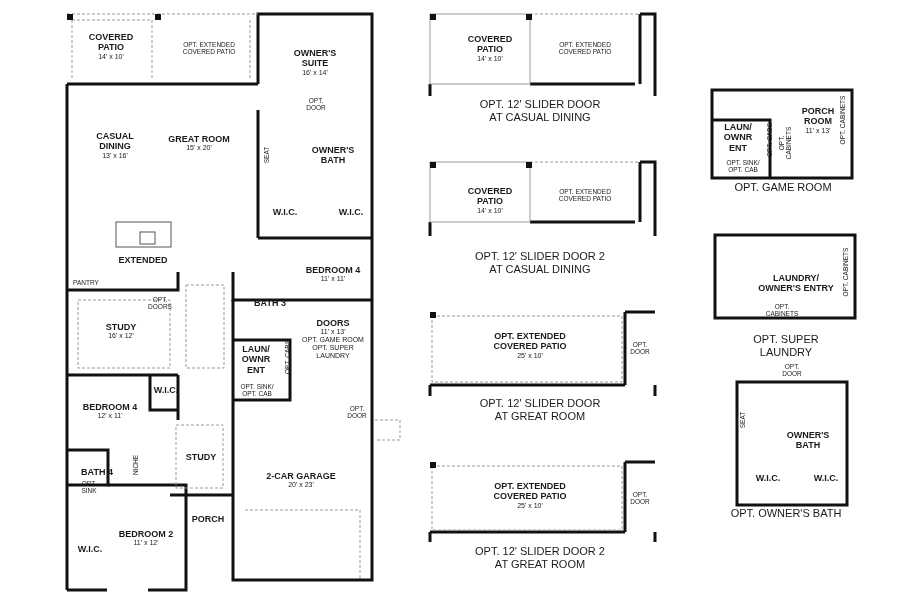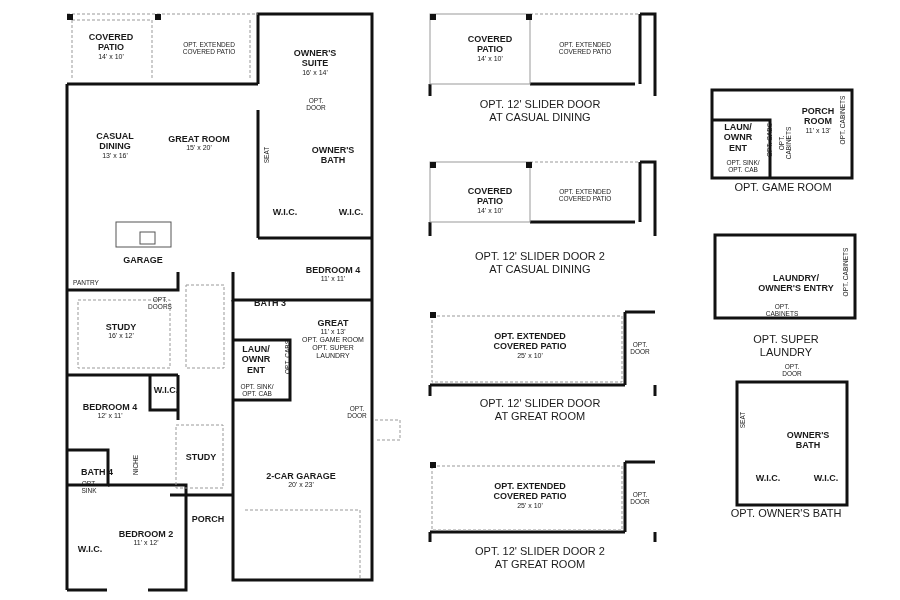--- a/index.html
+++ b/index.html
@@ -85,34 +85,34 @@
 <div class="lbl opt" style="left:316px;top:104px">OPT.
 DOOR</div>
 <div class="lbl rb" style="left:115px;top:145px"><span>CASUAL
 DINING</span><span class="rs">13' x 16'</span></div>
 <div class="lbl rb" style="left:199px;top:143px"><span>GREAT ROOM</span><span class="rs">15' x 20'</span></div>
 <div class="lbl opt" style="left:267px;top:155px;transform:translate(-50%,-50%) rotate(-90deg)">SEAT</div>
 <div class="lbl rb" style="left:333px;top:155px">OWNER'S
 BATH</div>
 <div class="lbl rb" style="left:285px;top:212px">W.I.C.</div>
 <div class="lbl rb" style="left:351px;top:212px">W.I.C.</div>
-<div class="lbl rb" style="left:143px;top:260px">GARAGE</div>
+<div class="lbl rb" style="left:143px;top:260px">EXTENDED</div>
 <div class="lbl opt" style="left:86px;top:283px">PANTRY</div>
 <div class="lbl rb" style="left:333px;top:274px"><span>BEDROOM 4</span><span class="rs">11' x 11'</span></div>
 <div class="lbl opt" style="left:160px;top:303px">OPT.
 DOORS</div>
 <div class="lbl rb" style="left:121px;top:331px"><span>STUDY</span><span class="rs">16' x 12'</span></div>
 <div class="lbl rb" style="left:270px;top:303px">BATH 3</div>
 <div class="lbl rb" style="left:256px;top:360px">LAUN/
 OWNR
 ENT</div>
 <div class="lbl opt" style="left:257px;top:390px">OPT. SINK/
 OPT. CAB</div>
 <div class="lbl opt" style="left:288px;top:357px;transform:translate(-50%,-50%) rotate(-90deg)">OPT. CABS</div>
-<div class="lbl rb" style="left:333px;top:339px"><span>GREAT</span><span class="rs">11' x 13'
+<div class="lbl rb" style="left:333px;top:339px"><span>DOORS</span><span class="rs">11' x 13'
 OPT. GAME ROOM
 OPT. SUPER
 LAUNDRY</span></div>
 <div class="lbl opt" style="left:357px;top:412px">OPT.
 DOOR</div>
 <div class="lbl rb" style="left:166px;top:390px">W.I.C.</div>
 <div class="lbl rb" style="left:110px;top:411px"><span>BEDROOM 4</span><span class="rs">12' x 11'</span></div>
 <div class="lbl rb" style="left:201px;top:457px">STUDY</div>
 <div class="lbl rb" style="left:301px;top:480px"><span>2-CAR GARAGE</span><span class="rs">20' x 23'</span></div>
 <div class="lbl rb" style="left:97px;top:472px">BATH 4</div>

